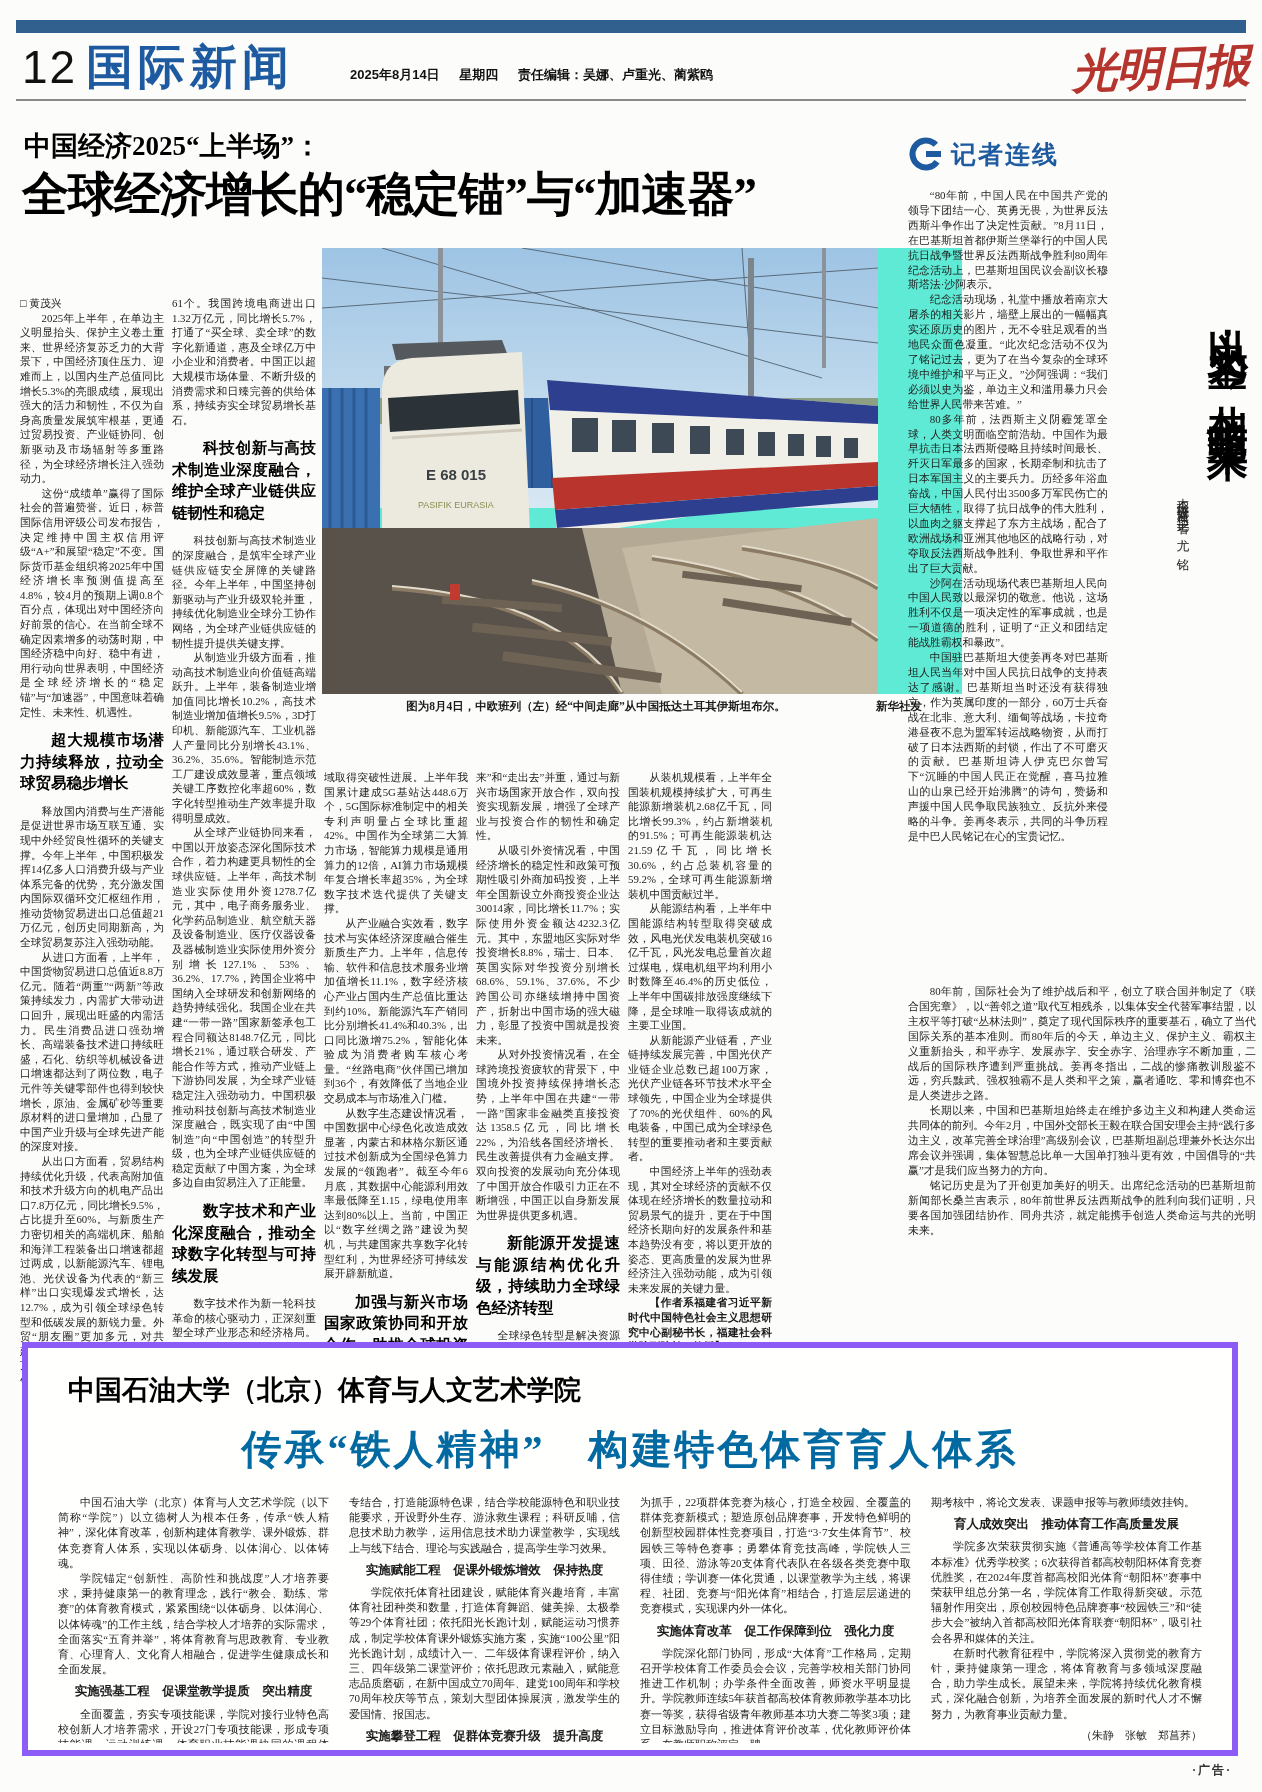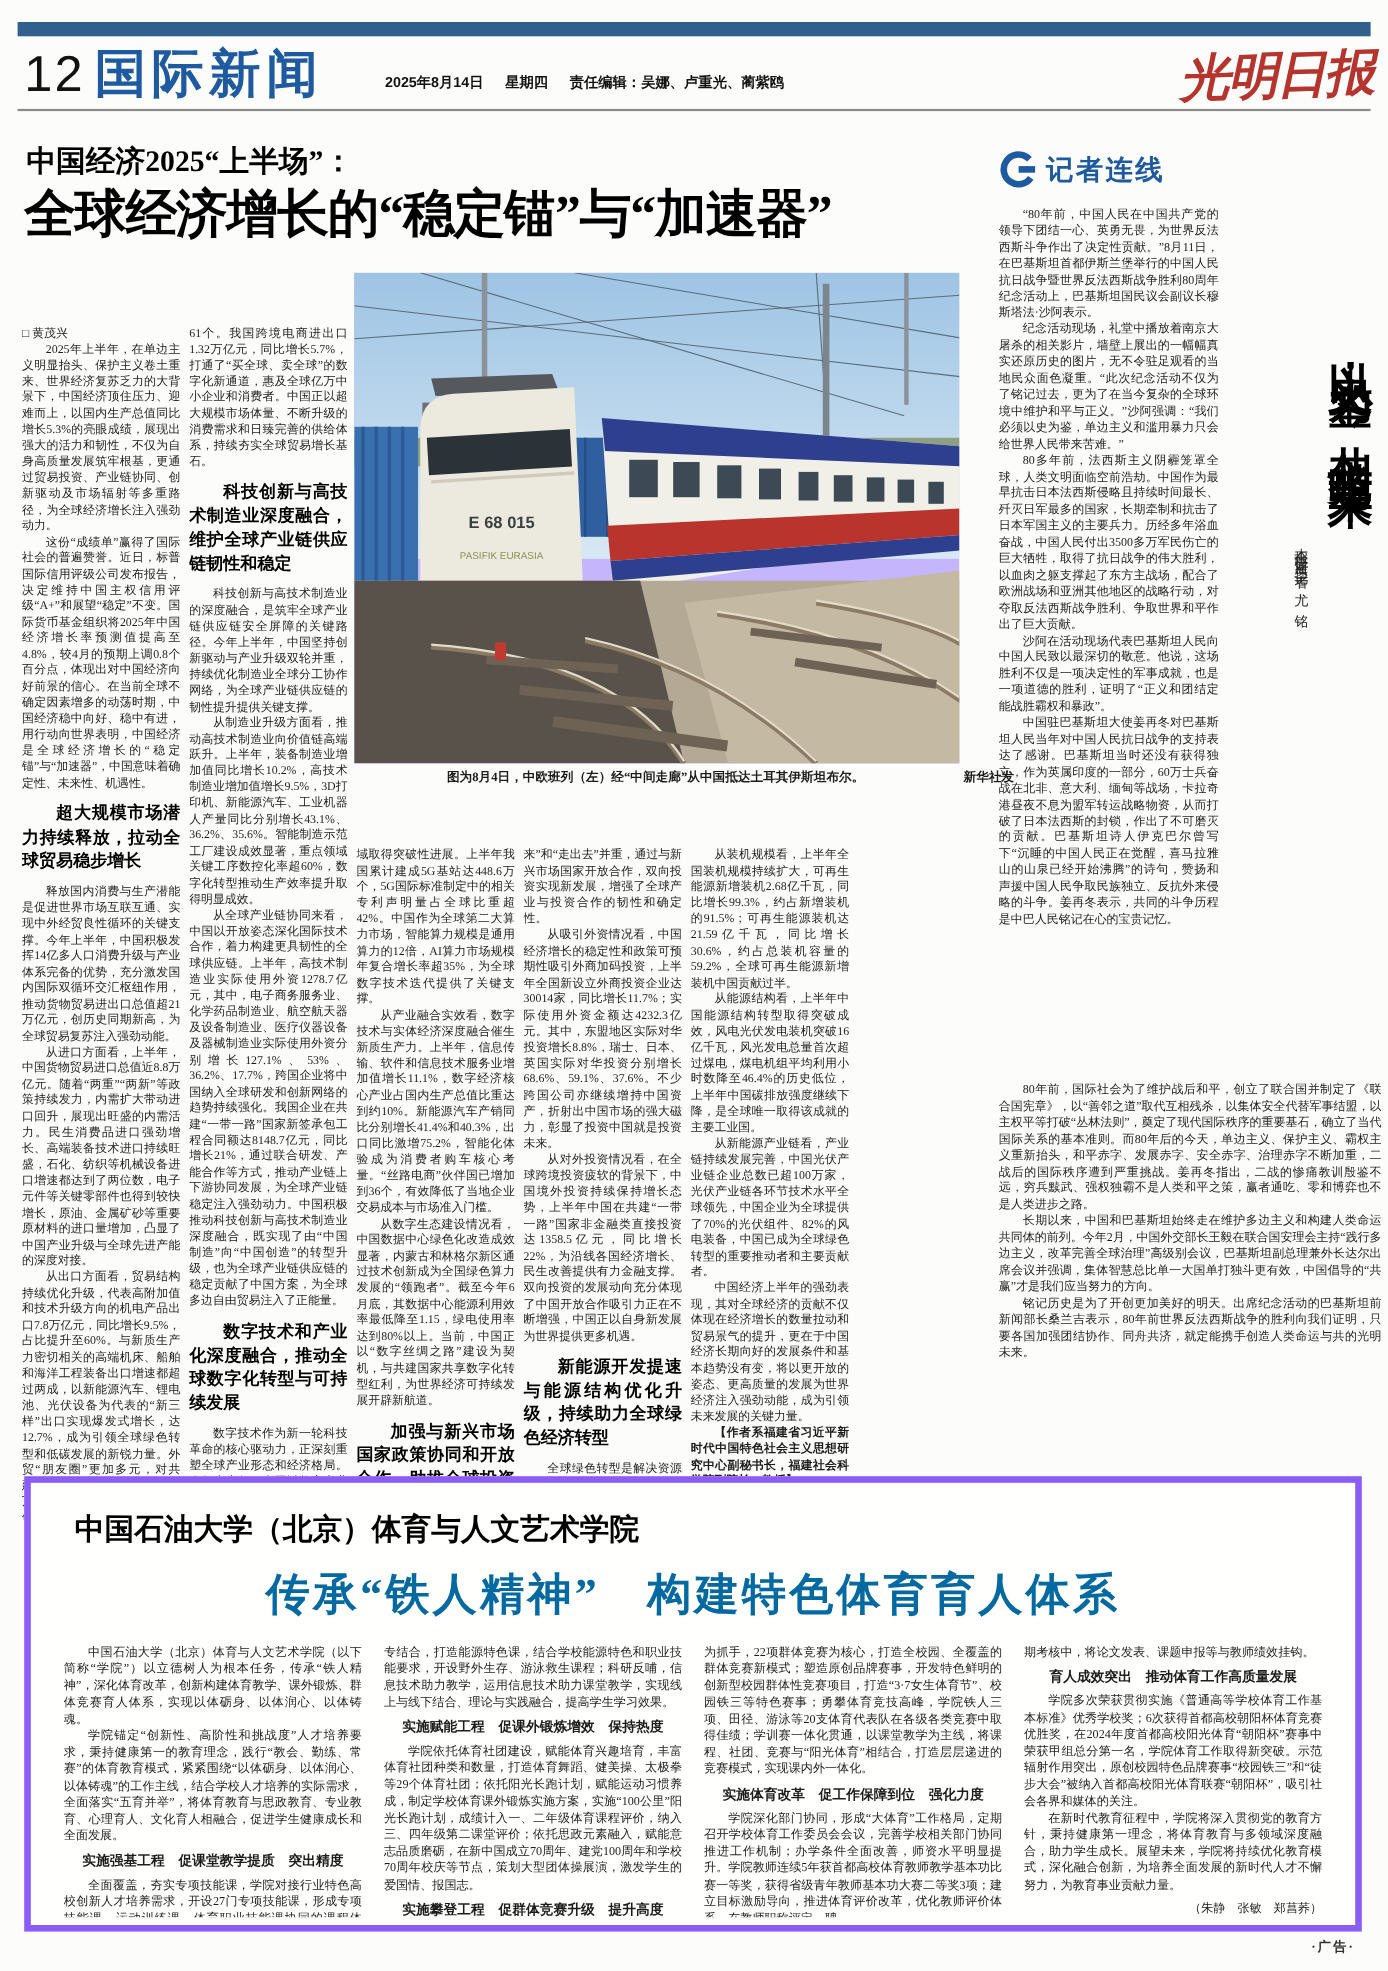--- a/index.html
+++ b/index.html
@@ -26,21 +26,21 @@
   .col{position:absolute;width:144px;top:248px;height:1086px;overflow:hidden;text-align:justify;margin-top:48px;}
   .col p{margin:0;font-size:10.8px;line-height:14.6px;text-indent:2em;}
   .col p.cont{text-indent:0;}
   .col .subhead{font-family:"Liberation Sans",sans-serif;font-weight:bold;font-size:15.5px;
             line-height:21.5px;margin:10px 0;text-indent:2em;color:#000;}
   .col .authnote{font-weight:bold;font-family:"Liberation Sans",sans-serif;font-size:10.8px;}
   .c1{left:20px;} .c2{left:172px;}
   .c3,.c4,.c5{top:722px;height:612px;}
   .c3{left:324px;} .c4{left:476px;} .c5{left:628px;}
   
-  .photo{position:absolute;left:322px;top:248px;width:550px;height:446px;overflow:hidden;background:#c4b5fd;}
+  .photo{position:absolute;left:322px;top:248px;width:640px;height:446px;overflow:hidden;background:#5eead4;}
   .caption-row{position:absolute;left:322px;top:699px;width:600px;display:flex;align-items:baseline;
             font-size:11.5px;font-weight:bold;}
   .caption-row .cap{flex:1;text-align:center;}
   .caption-row .cred{margin-left:6px;font-family:"Liberation Sans",sans-serif;}
   
   .wire{position:absolute;left:908px;top:122px;width:348px;height:1216px;overflow:hidden;}
   .wire-logo{display:flex;align-items:center;gap:7px;margin:14px 0 16px 0;}
   .wire-logo .txt{font-family:"Liberation Sans",sans-serif;font-size:25px;font-weight:900;color:#1d5aa0;letter-spacing:2px;}
   .wire-top{display:flex;height:784px;overflow:hidden;}
   .wire-left{width:200px;text-align:justify;}
@@ -223,21 +223,21 @@
     <p class="cont">来”和“走出去”并重，通过与新兴市场国家开放合作，双向投资实现新发展，增强了全球产业与投资合作的韧性和确定性。</p>
     <p>从吸引外资情况看，中国经济增长的稳定性和政策可预期性吸引外商加码投资，上半年全国新设立外商投资企业达30014家，同比增长11.7%；实际使用外资金额达4232.3亿元。其中，东盟地区实际对华投资增长8.8%，瑞士、日本、英国实际对华投资分别增长68.6%、59.1%、37.6%。不少跨国公司亦继续增持中国资产，折射出中国市场的强大磁力，彰显了投资中国就是投资未来。</p>
     <p>从对外投资情况看，在全球跨境投资疲软的背景下，中国境外投资持续保持增长态势，上半年中国在共建“一带一路”国家非金融类直接投资达1358.5亿元，同比增长22%，为沿线各国经济增长、民生改善提供有力金融支撑。双向投资的发展动向充分体现了中国开放合作吸引力正在不断增强，中国正以自身新发展为世界提供更多机遇。</p>
     <p class="subhead">新能源开发提速与能源结构优化升级，持续助力全球绿色经济转型</p>
     <p>全球绿色转型是解决资源环境生态问题的基础之策，是推动建设人与自然和谐共生现代化的必由之路。今年上半年，中国加快构建清洁低碳安全高效的能源体系，新能源开发提速提质，能源结构持续优化，在推动全球绿色转型中发挥着关键作用。</p>
   </div>
 
   <div class="col c5">
     <p>从装机规模看，上半年全国装机规模持续扩大，可再生能源新增装机2.68亿千瓦，同比增长99.3%，约占新增装机的91.5%；可再生能源装机达21.59亿千瓦，同比增长30.6%，约占总装机容量的59.2%，全球可再生能源新增装机中国贡献过半。</p>
     <p>从能源结构看，上半年中国能源结构转型取得突破成效，风电光伏发电装机突破16亿千瓦，风光发电总量首次超过煤电，煤电机组平均利用小时数降至46.4%的历史低位，上半年中国碳排放强度继续下降，是全球唯一取得该成就的主要工业国。</p>
-    <p>从新能源产业链看，产业链持续发展完善，中国光伏产业链企业总数已超100万家，光伏产业链各环节技术水平全球领先，中国企业为全球提供了70%的光伏组件、82%的风电装备，中国已成为全球绿色转型的重要推动者和主要贡献者。</p>
+    <p>从新能源产业链看，产业链持续发展完善，中国光伏产业链企业总数已超100万家，光伏产业链各环节技术水平全球领先，中国企业为全球提供了70%的光伏组件、60%的风电装备，中国已成为全球绿色转型的重要推动者和主要贡献者。</p>
     <p>中国经济上半年的强劲表现，其对全球经济的贡献不仅体现在经济增长的数量拉动和贸易景气的提升，更在于中国经济长期向好的发展条件和基本趋势没有变，将以更开放的姿态、更高质量的发展为世界经济注入强劲动能，成为引领未来发展的关键力量。</p>
     <p class="authnote">【作者系福建省习近平新时代中国特色社会主义思想研究中心副秘书长，福建社会科学院副院长、教授】</p>
   </div>
 
   <div class="wire">
     <div class="wire-logo">
       <svg width="36" height="36" viewBox="0 0 36 36">
         <circle cx="18" cy="18" r="13.5" fill="none" stroke="#1d5aa0" stroke-width="6" stroke-dasharray="66 19" transform="rotate(35 18 18)"></circle>
         <rect x="18" y="15" width="15" height="6" fill="#1d5aa0"></rect>
       </svg>

